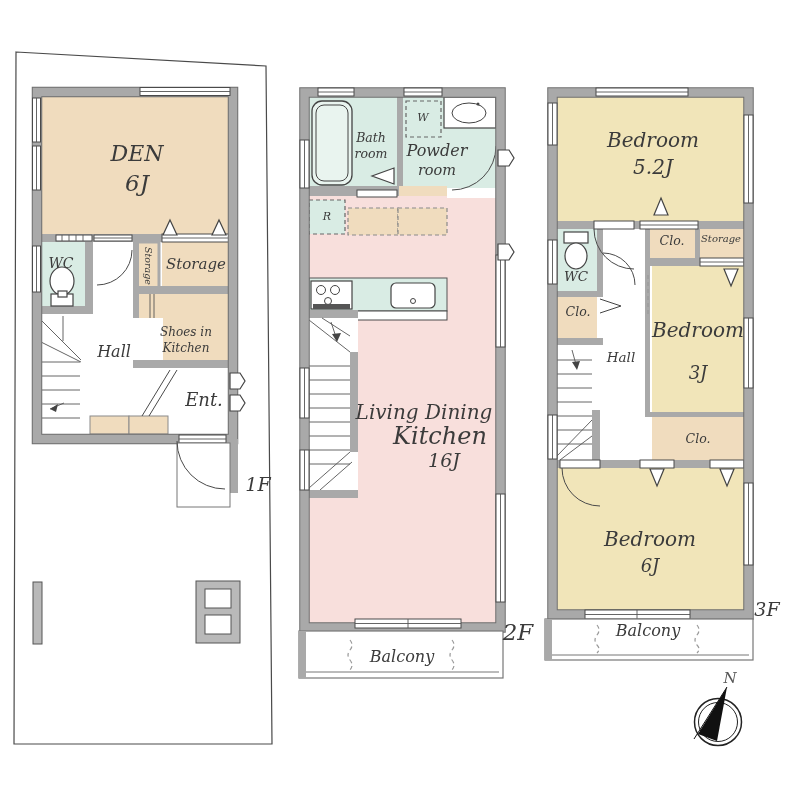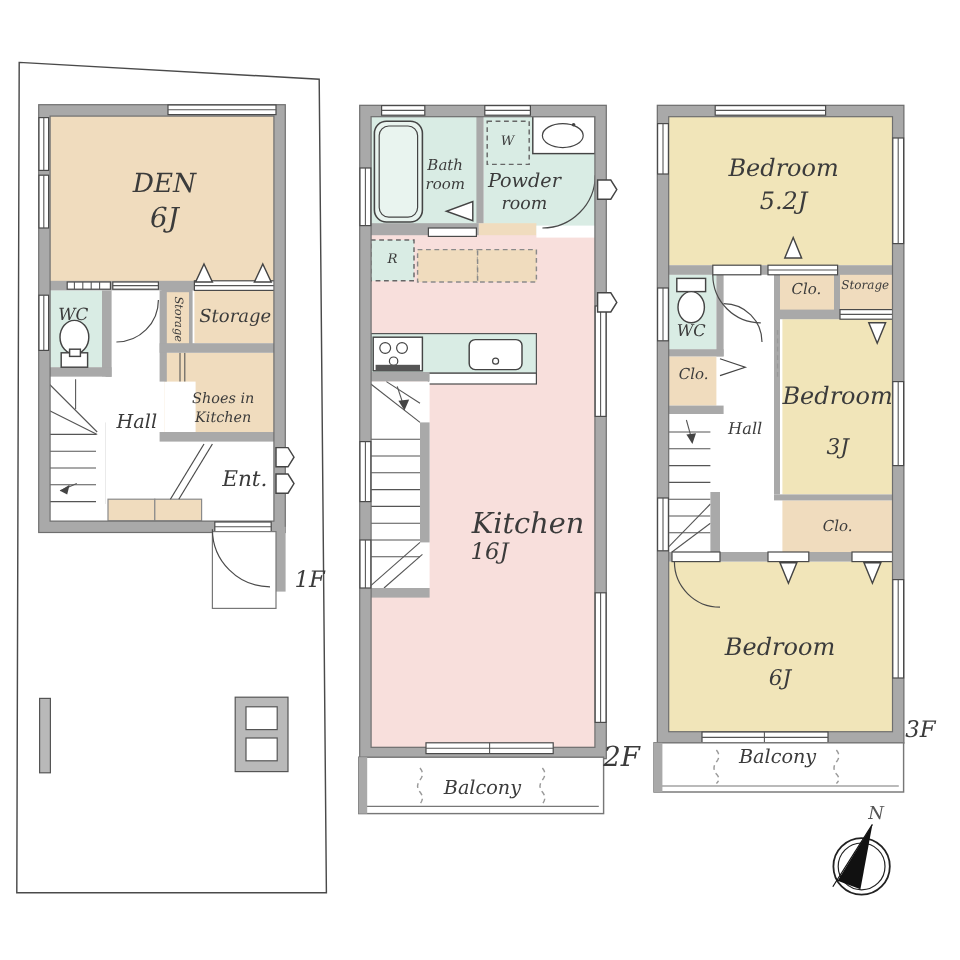--- a/index.html
+++ b/index.html
@@ -325,22 +325,23 @@
 <span class="lbl" style="left:114px;top:352px;font-size:16px">Hall</span>
 <span class="lbl" style="left:204px;top:400px;font-size:18px">Ent.</span>
 <span class="lbl" style="left:258px;top:484px;font-size:19px">1F</span>
 
 <span class="lbl" style="left:371px;top:138px;font-size:12.5px">Bath</span>
 <span class="lbl" style="left:371px;top:154px;font-size:12.5px">room</span>
 <span class="lbl" style="left:437px;top:151px;font-size:16px">Powder</span>
 <span class="lbl" style="left:437px;top:170px;font-size:14.5px">room</span>
 <span class="lbl" style="left:423px;top:117px;font-size:11px">W</span>
 <span class="lbl" style="left:327px;top:216px;font-size:11px">R</span>
+<span class="lbl" style="left:424px;top:412px;font-size:20px">Living Dining</span>
 <span class="lbl" style="left:440px;top:436px;font-size:24px">Kitchen</span>
-<span class="lbl" style="left:408px;top:460px;font-size:19px">16J</span>
+<span class="lbl" style="left:444px;top:460px;font-size:19px">16J</span>
 <span class="lbl" style="left:402px;top:657px;font-size:16px">Balcony</span>
 <span class="lbl" style="left:518px;top:632px;font-size:23px">2F</span>
 
 <span class="lbl" style="left:653px;top:140px;font-size:20px">Bedroom</span>
 <span class="lbl" style="left:653px;top:167px;font-size:20px">5.2J</span>
 <span class="lbl" style="left:672px;top:241px;font-size:12.5px">Clo.</span>
 <span class="lbl" style="left:721px;top:239px;font-size:10px">Storage</span>
 <span class="lbl" style="left:576px;top:277px;font-size:13.5px">WC</span>
 <span class="lbl" style="left:578px;top:312px;font-size:12.5px">Clo.</span>
 <span class="lbl" style="left:698px;top:330px;font-size:20px">Bedroom</span>

